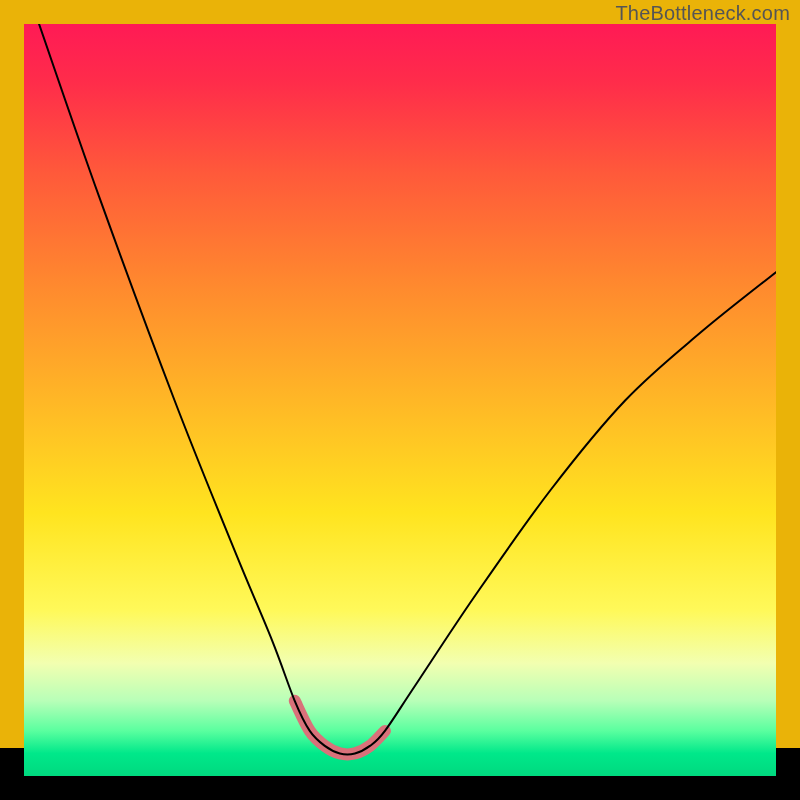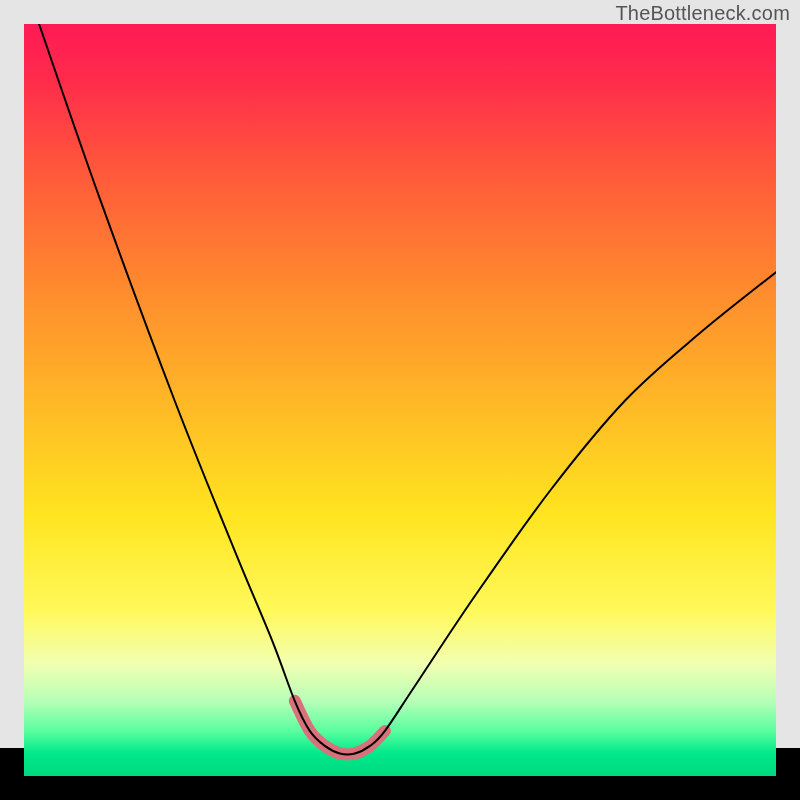--- a/index.html
+++ b/index.html
@@ -10,21 +10,21 @@
     background: #000;
     position: relative;
     font-family: Arial, sans-serif;
   }
   .frame {
     position: absolute;
     top: 0;
     left: 0;
     width: 800px;
     height: 748px;
-    background: #e5e5e5;
+    background: #eab308;
     text-align: right;
   }
   .plot-area {
     position: absolute;
     top: 24px;
     left: 24px;
     width: 752px;
     height: 752px;
     overflow: hidden;
   }

